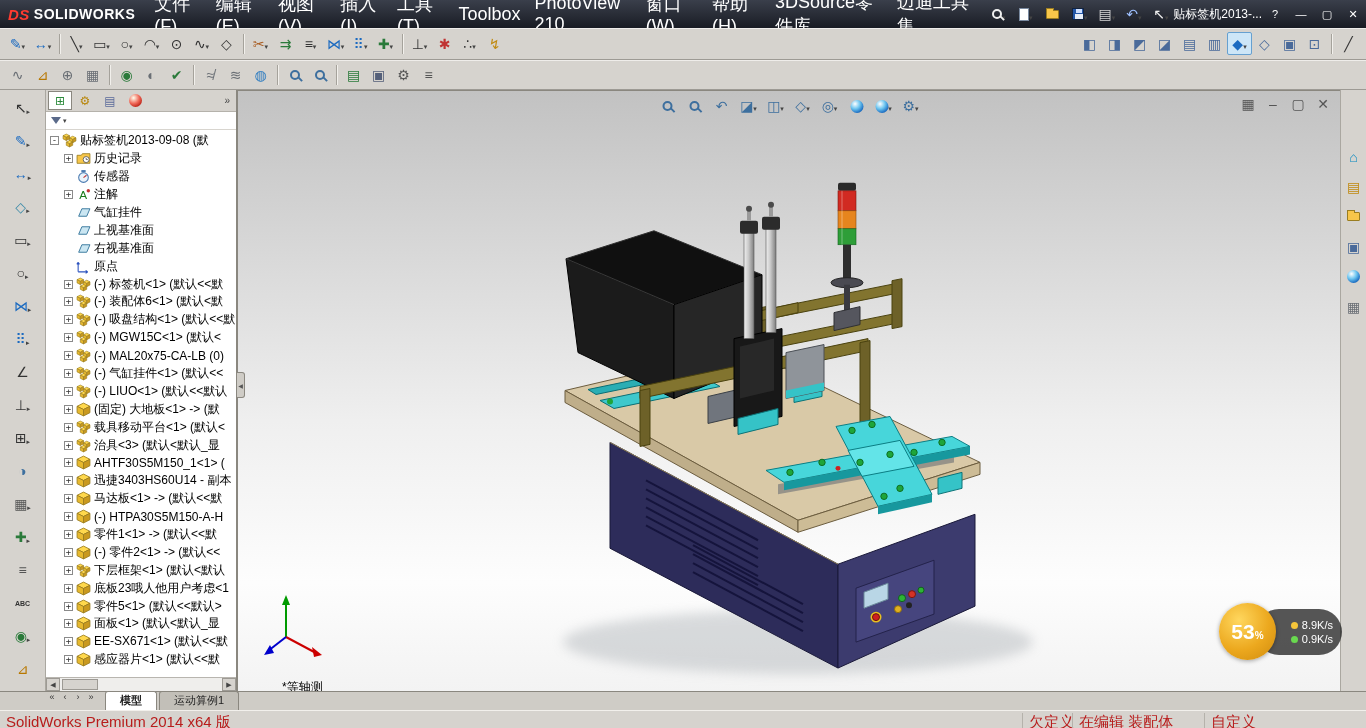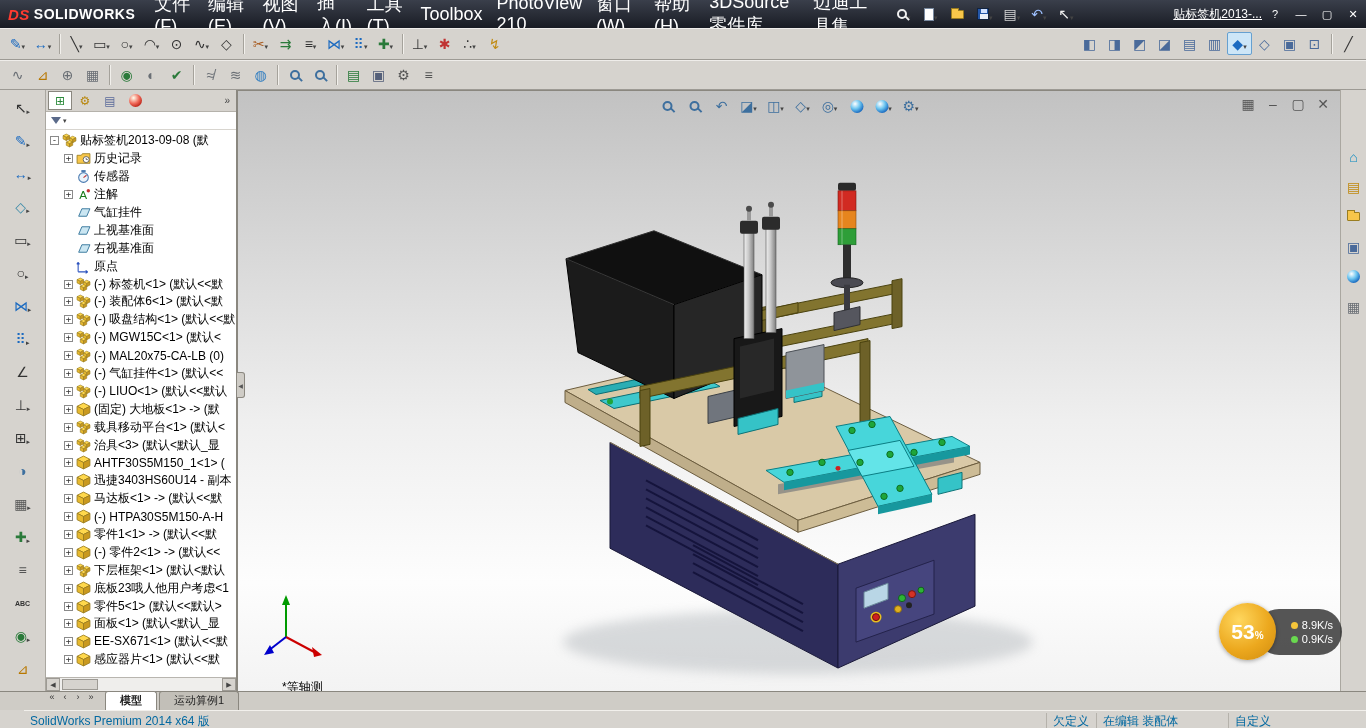--- a/index.html
+++ b/index.html
@@ -8,21 +8,21 @@
   .app { position:relative; width:1366px; height:728px; background:#d6d3ce; overflow:hidden; }
 
   
   .titlebar { position:absolute; top:0; left:0; right:0; height:28px;
     background:linear-gradient(#3a3f4b,#191c24); color:#fff; display:flex; align-items:center; }
   .logo { display:flex; align-items:center; padding:0 12px 0 8px; font-weight:bold; font-size:14px; letter-spacing:.5px; }
   .logo .mark { font-style:italic; font-size:15px; margin-right:4px; color:#ff3b30; }
   .menubar { display:flex; align-items:center; }
   .menu-item { font-size:18px; padding:4px 7px; cursor:default; }
   .tb-quick { display:flex; align-items:center; margin-left:10px; gap:2px; }
-  .doc-title { font-size:12px; margin-left:95px; white-space:nowrap;text-decoration:underline; }
+  .doc-title { font-size:12px; white-space:nowrap; }
   .win-group { margin-left:auto; display:flex; align-items:center; }
   .win-btn { width:26px; height:20px; display:flex; align-items:center; justify-content:center; font-size:11px; color:#fff; }
 
   
   .tbrow { position:absolute; left:0; right:0; background:#d6d3ce; display:flex; align-items:center; padding:0 5px;
     border-bottom:1px solid #9d9a94; box-shadow:inset 0 1px 0 #efedea; }
   .tbrow1 { top:28px; height:32px; }
   .tbrow2 { top:60px; height:30px; }
   .icon-btn { width:25px; height:23px; display:inline-flex; align-items:center; justify-content:center;
     border:1px solid transparent; border-radius:2px; position:relative; flex:none; }
@@ -99,21 +99,21 @@
   .tabsrow { position:absolute; top:691px; left:0; right:0; height:19px; background:#cfccc6;
     border-top:1px solid #8a877f; display:flex; align-items:flex-end; padding-left:46px; }
   .tab-nav { display:flex; align-items:center; gap:1px; margin-right:8px; padding-bottom:1px; }
   .tab-nav span { font-size:9px; color:#333; width:12px; text-align:center; }
   .sheet-tab { font-size:11px; padding:1px 14px 2px; background:#c2bfb8; border:1px solid #8a877f; border-bottom:none;
     border-radius:3px 3px 0 0; margin-right:2px; color:#222; }
   .sheet-tab.active { background:#fff; font-weight:bold; }
 
   
   .statusbar { position:absolute; top:710px; left:0; right:0; height:18px; background:#d6d3ce;
-    border-top:1px solid #f2f0ec; font-size:12px; color:#0369a1;margin-left:24px; }
+    border-top:1px solid #f2f0ec; font-size:15px; color:#b91c1c; }
   .sb-left { position:absolute; left:6px; top:2px; }
   .sb-item { position:absolute; top:2px; padding:0 6px; border-left:1px solid #b5b2ab; }
   .sb-item.i0 { left:1022px; } .sb-item.i1 { left:1072px; } .sb-item.i2 { left:1204px; }
 
   
   .watermark { position:absolute; left:1032px; top:684px; font-size:27px; font-weight:bold; color:#1d1d1d;
     letter-spacing:1px; z-index:60; white-space:nowrap; }
   .speed-pill { position:absolute; left:1256px; top:609px; width:86px; height:46px; background:rgba(38,38,38,0.78);
     border-radius:23px; z-index:54; display:flex; flex-direction:column; justify-content:center;
     align-items:flex-end; padding-right:9px; gap:2px; }

